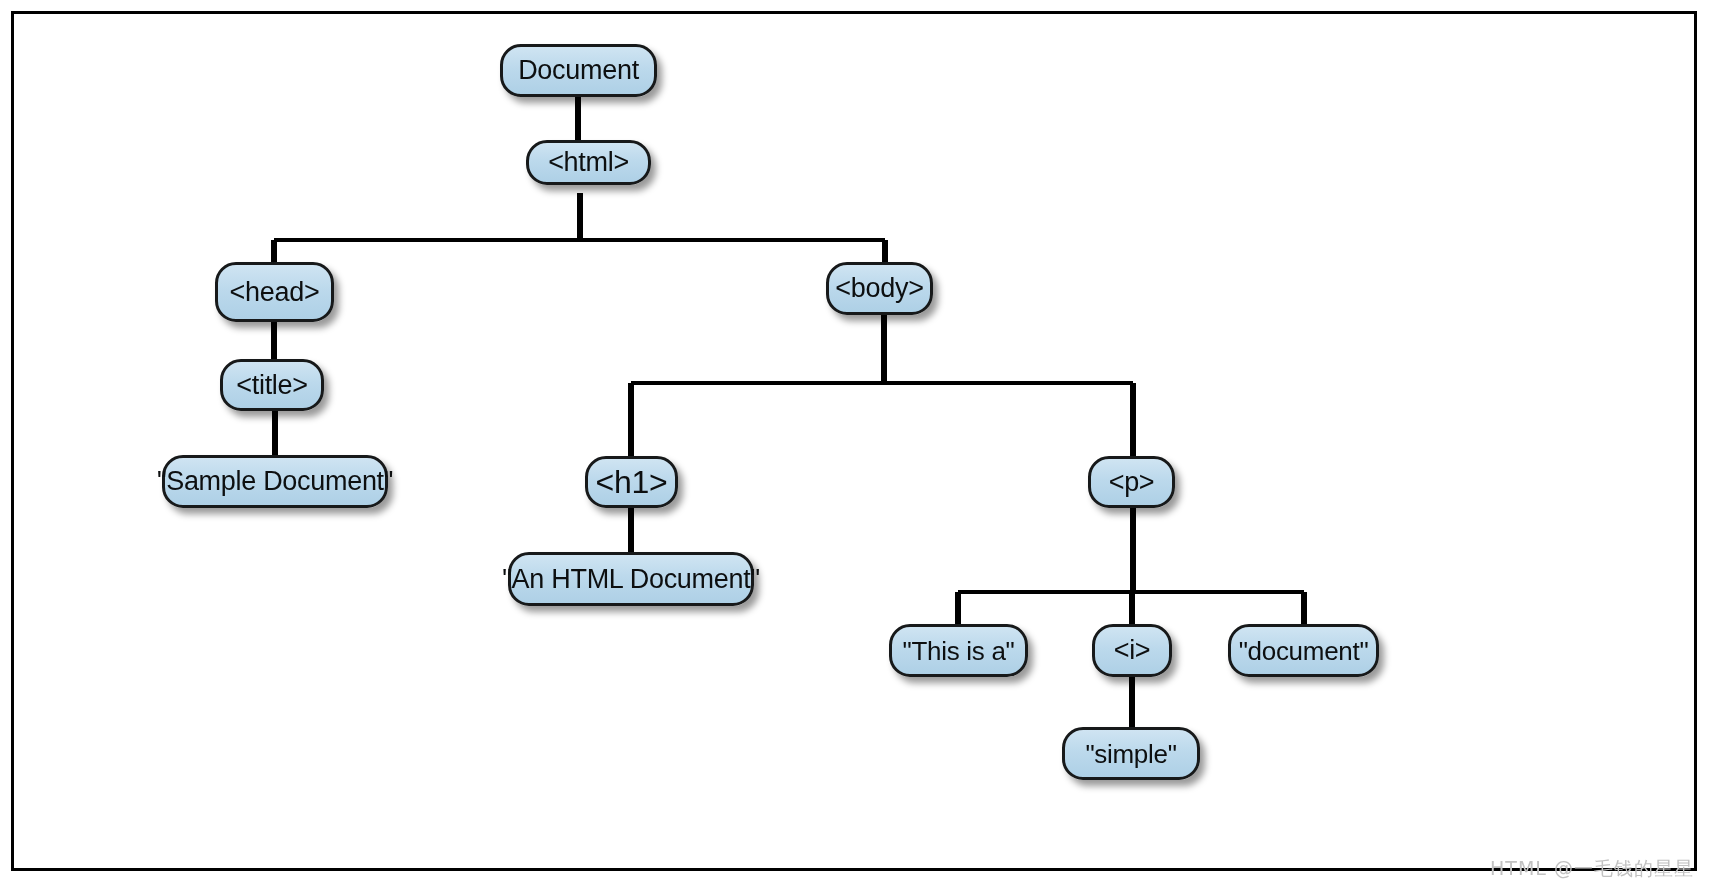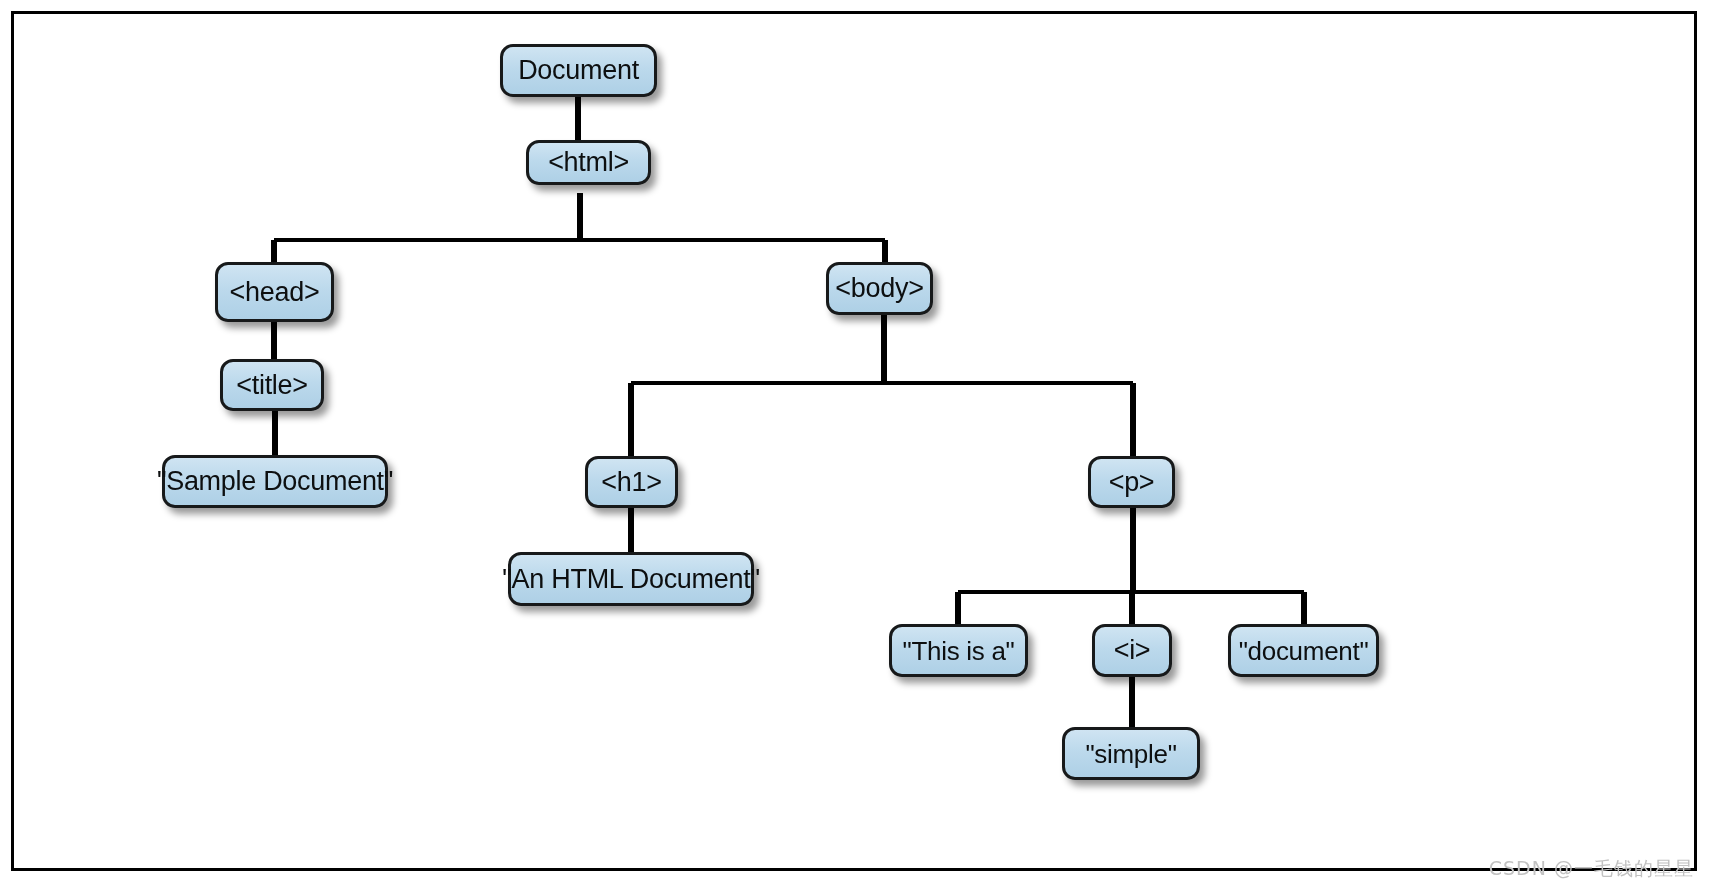--- a/index.html
+++ b/index.html
@@ -32,21 +32,21 @@
     left: 0;
     top: 0;
     width: 1712px;
     height: 894px;
   }
   .node {
     position: absolute;
     box-sizing: border-box;
     background: linear-gradient(180deg, #cfe4f2 0%, #bcd9ec 45%, #aed0e6 100%);
     border: 3px solid #17191a;
-    border-radius: 13px;
+    border-radius: 21px;
     color: #0d0f10;
     display: flex;
     align-items: center;
     justify-content: center;
     white-space: nowrap;
     box-shadow: 5px 6px 7px rgba(0,0,0,0.40);
     font-family: "Liberation Sans", sans-serif;
     font-weight: 500;
     letter-spacing: -0.3px;
   }
@@ -136,21 +136,21 @@
       </div>
       <div class="node" style="left: 826px; top: 262px; width: 107px; height: 53px; font-size: 27px;">
         <span class="node-label">&lt;body&gt;</span>
       </div>
       <div class="node" style="left: 220px; top: 359px; width: 104px; height: 52px; font-size: 27px;">
         <span class="node-label">&lt;title&gt;</span>
       </div>
       <div class="node" style="left: 162px; top: 455px; width: 226px; height: 53px; font-size: 27px;">
         <span class="node-label">"Sample Document"</span>
       </div>
-      <div class="node" style="left: 585px; top: 456px; width: 93px; height: 52px; font-size: 27px;">
+      <div class="node" style="left: 585px; top: 456px; width: 93px; height: 52px; font-size: 32px;">
         <span class="node-label">&lt;h1&gt;</span>
       </div>
       <div class="node" style="left: 1088px; top: 456px; width: 87px; height: 52px; font-size: 27px;">
         <span class="node-label">&lt;p&gt;</span>
       </div>
       <div class="node" style="left: 508px; top: 552px; width: 246px; height: 54px; font-size: 27px;">
         <span class="node-label">"An HTML Document"</span>
       </div>
       <div class="node" style="left: 889px; top: 624px; width: 139px; height: 53px; font-size: 26px;">
         <span class="node-label">"This is a"</span>
@@ -158,14 +158,14 @@
       <div class="node" style="left: 1092px; top: 624px; width: 80px; height: 53px; font-size: 27px;">
         <span class="node-label">&lt;i&gt;</span>
       </div>
       <div class="node" style="left: 1228px; top: 624px; width: 151px; height: 53px; font-size: 26px;">
         <span class="node-label">"document"</span>
       </div>
       <div class="node" style="left: 1062px; top: 727px; width: 138px; height: 53px; font-size: 26px;">
         <span class="node-label">"simple"</span>
       </div>
     </div>
-  <div id="watermark">CSDN @一毛钱的星星</div>
+  <div id="watermark">HTML @一毛钱的星星</div>
 </div>
 
 </body></html>

